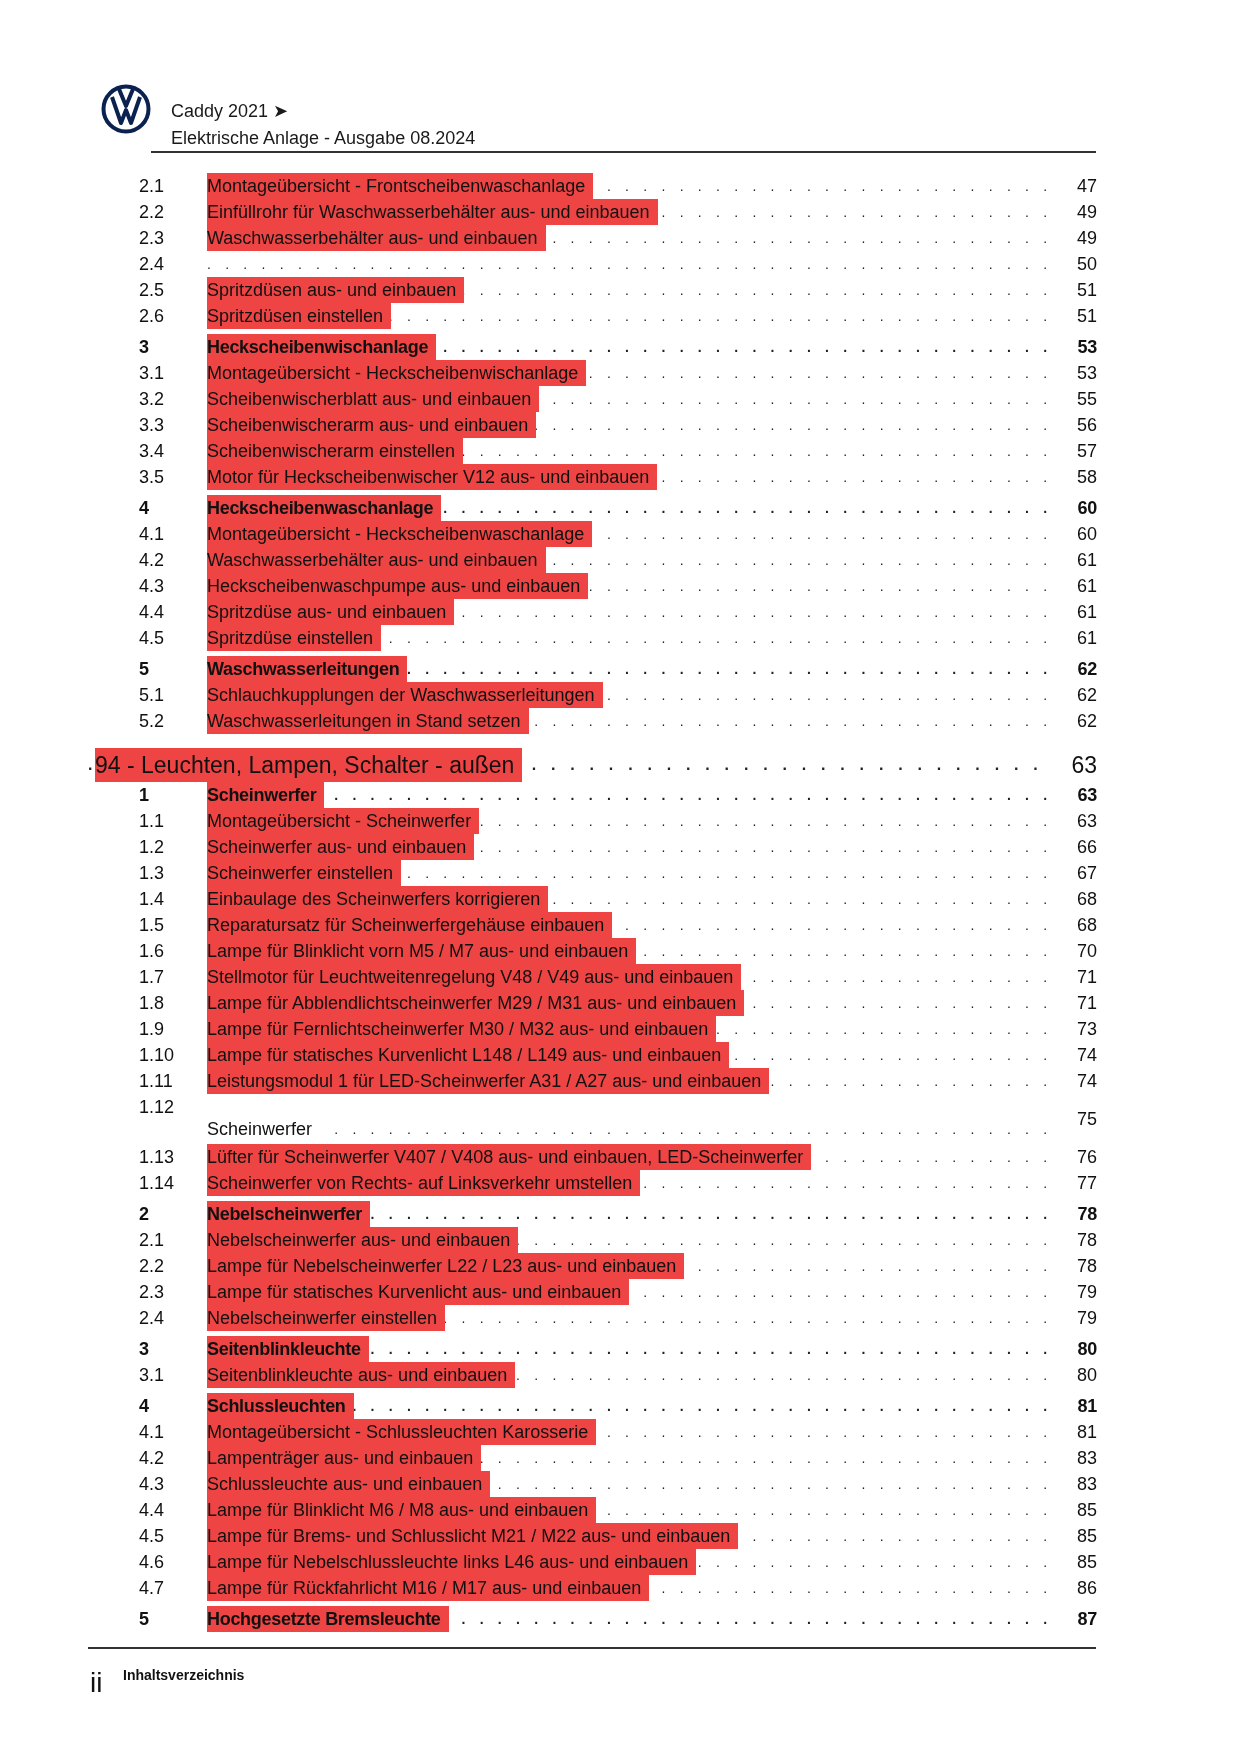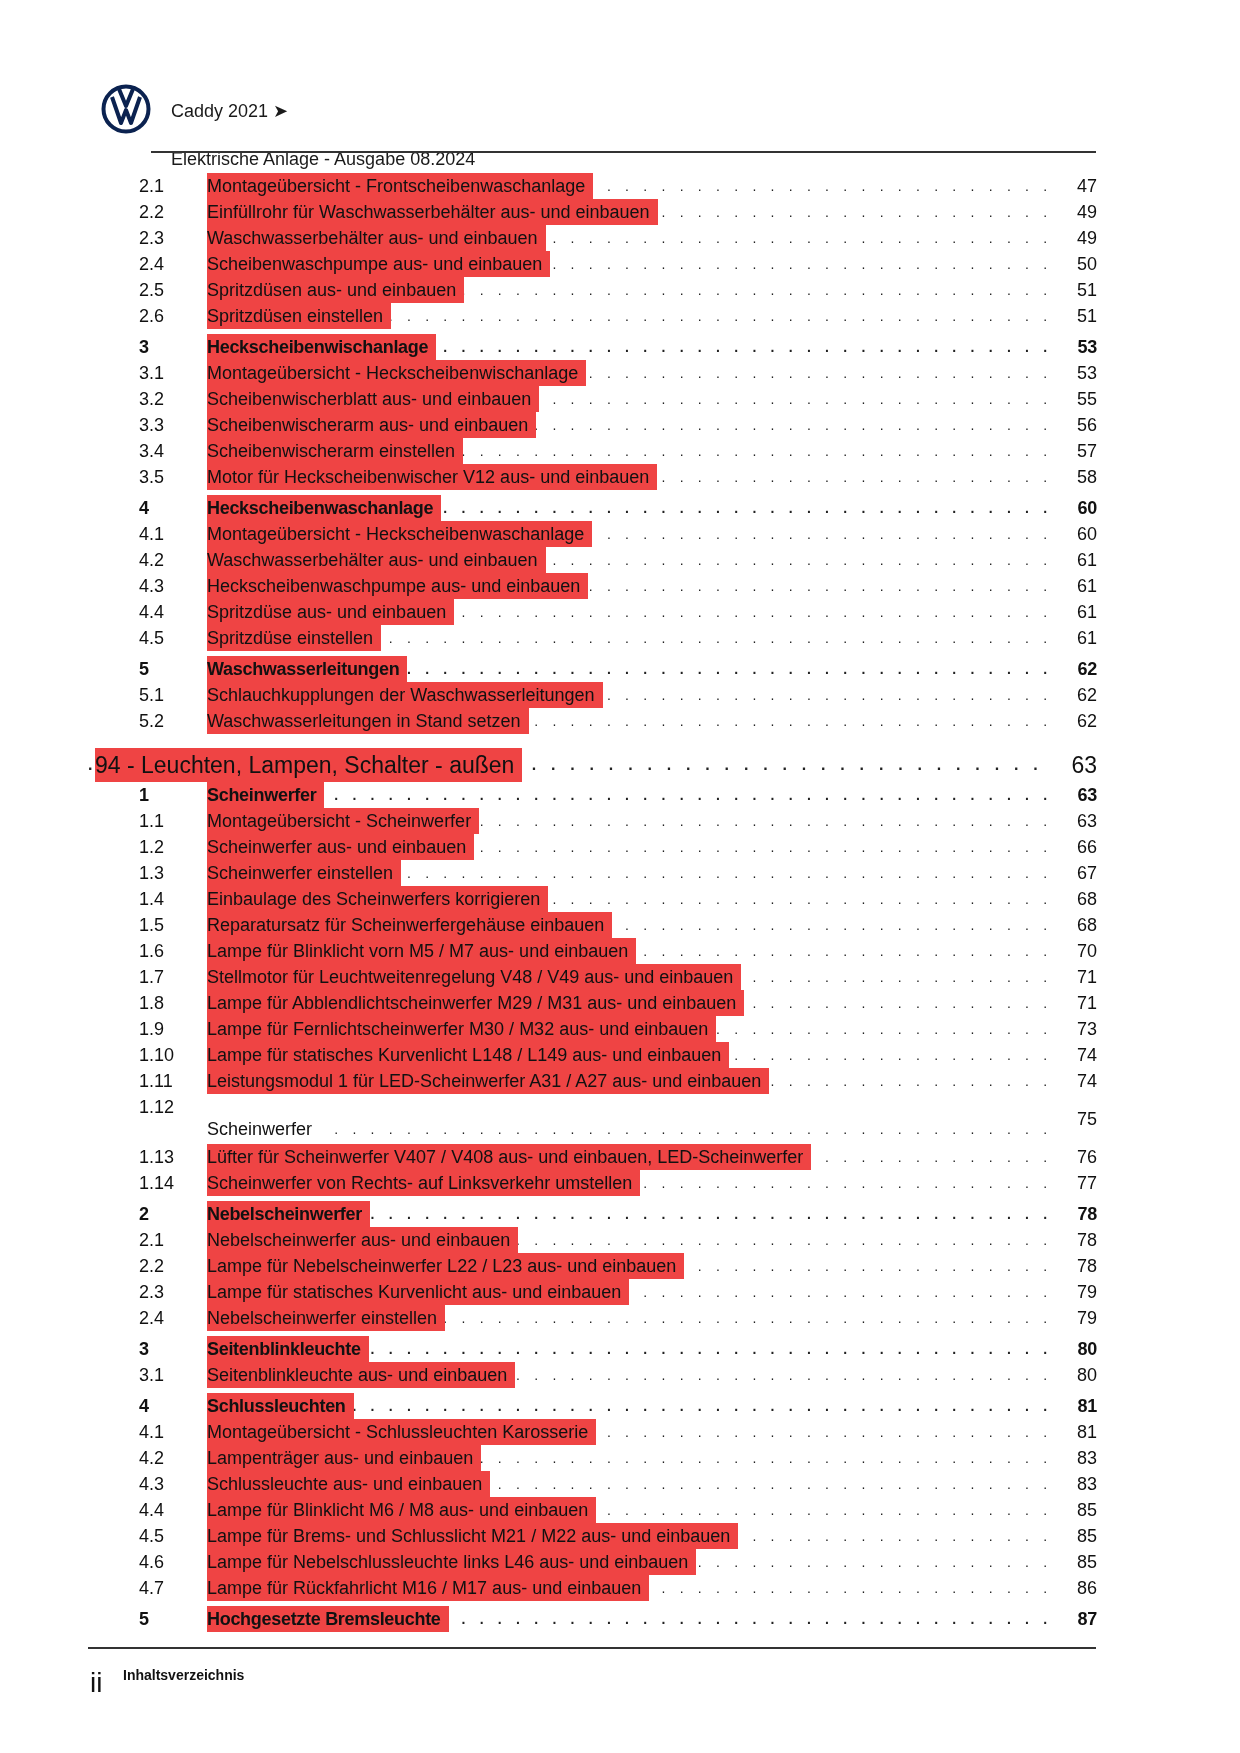--- a/index.html
+++ b/index.html
@@ -1,20 +1,20 @@
 <!DOCTYPE html>
 <html><head>
 <meta charset="utf-8">
 <style>
   html, body { margin: 0; padding: 0; background: #ffffff; }
   body { width: 1240px; height: 1753px; position: relative; overflow: hidden;
          font-family: "Liberation Sans", sans-serif; color: #111111; }
   .logo { position: absolute; left: 101px; top: 84px; width: 50px; height: 50px; }
   .header-title { position: absolute; left: 171px; top: 100px; font-size: 18px; line-height: 22px; color: #1a1a1a; }
-  .header-sub { position: absolute; left: 171px; top: 127px; font-size: 18px; line-height: 22px; color: #1a1a1a; margin-top: 21px; }
+  .header-sub { position: absolute; left: 171px; top: 127px; font-size: 18px; line-height: 22px; color: #1a1a1a; }
   .header-rule { position: absolute; left: 151px; top: 151px; width: 945px; height: 0; border-top: 2px solid #333333; }
 
   .toc { position: absolute; left: 88px; top: 173px; width: 1009px; }
   .row { position: relative; height: 26px; font-size: 18px; line-height: 26px; white-space: nowrap; }
   .row .num { position: absolute; left: 51px; top: 0; }
   .row .title { position: absolute; left: 119px; top: 0; background: #ef4444; padding-right: 8px; }
   .row .dots { position: absolute; left: 119px; right: 48px; top: 0; overflow: hidden; color: #222;
                letter-spacing: 5.2px; font-size: 14px; text-align: right; }
   .row .page { position: absolute; right: 0; top: 0; text-align: right; }
   .row.section { margin-top: 5px; font-weight: bold; letter-spacing: -0.3px; }
@@ -60,21 +60,20 @@
     </div>
     <div class="row">
       <span class="dots"> . . . . . . . . . . . . . . . . . . . . . . . . . . . . . . . . . . . . . . . . . . . . . . . . . . . . . . . . . . . . . . . . . . . . . . . . . . . . . . . . . . . . . . . . . . . . . . . . . . . . . . . . . . . . . . . . . . . . . . . .</span>
       <span class="num">2.3</span>
       <span class="title">Waschwasserbehälter aus- und einbauen</span>
       <span class="page">49</span>
     </div>
     <div class="row">
       <span class="dots"> . . . . . . . . . . . . . . . . . . . . . . . . . . . . . . . . . . . . . . . . . . . . . . . . . . . . . . . . . . . . . . . . . . . . . . . . . . . . . . . . . . . . . . . . . . . . . . . . . . . . . . . . . . . . . . . . . . . . . . . .</span>
       <span class="num">2.4</span>
-      <span class="title">Scheibenwaschpumpe aus- und einbauen</span>
       <span class="page">50</span>
     </div>
     <div class="row">
       <span class="dots"> . . . . . . . . . . . . . . . . . . . . . . . . . . . . . . . . . . . . . . . . . . . . . . . . . . . . . . . . . . . . . . . . . . . . . . . . . . . . . . . . . . . . . . . . . . . . . . . . . . . . . . . . . . . . . . . . . . . . . . . .</span>
       <span class="num">2.5</span>
       <span class="title">Spritzdüsen aus- und einbauen</span>
       <span class="page">51</span>
     </div>
     <div class="row">
       <span class="dots"> . . . . . . . . . . . . . . . . . . . . . . . . . . . . . . . . . . . . . . . . . . . . . . . . . . . . . . . . . . . . . . . . . . . . . . . . . . . . . . . . . . . . . . . . . . . . . . . . . . . . . . . . . . . . . . . . . . . . . . . .</span>

